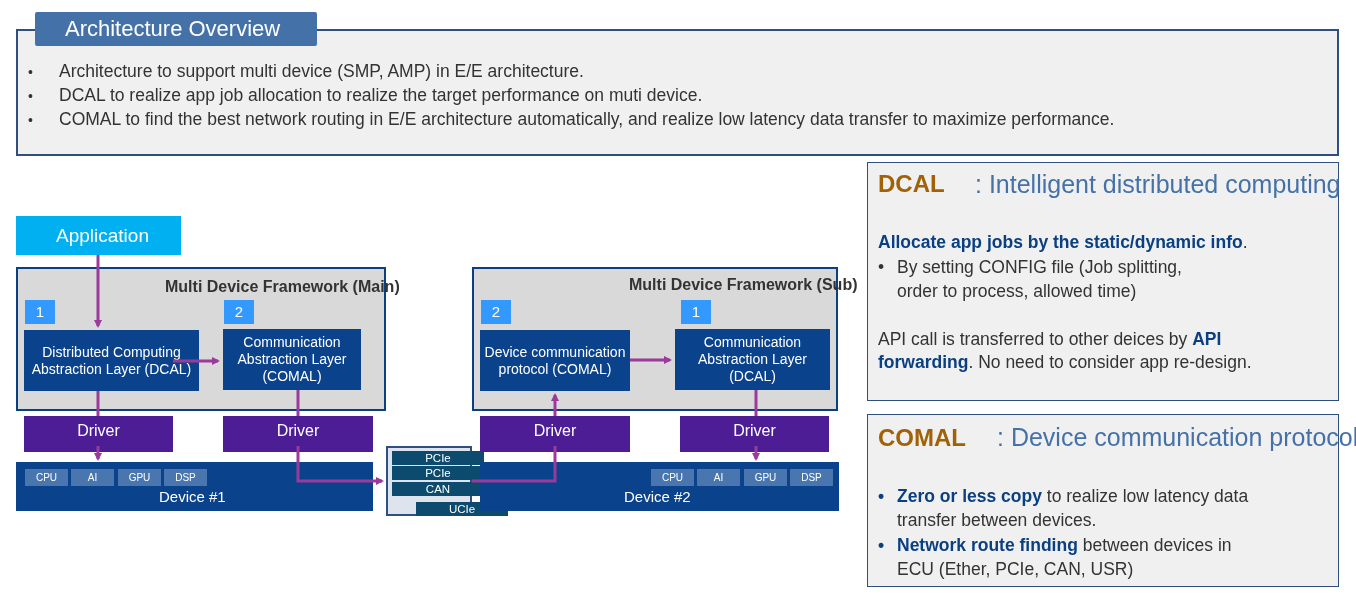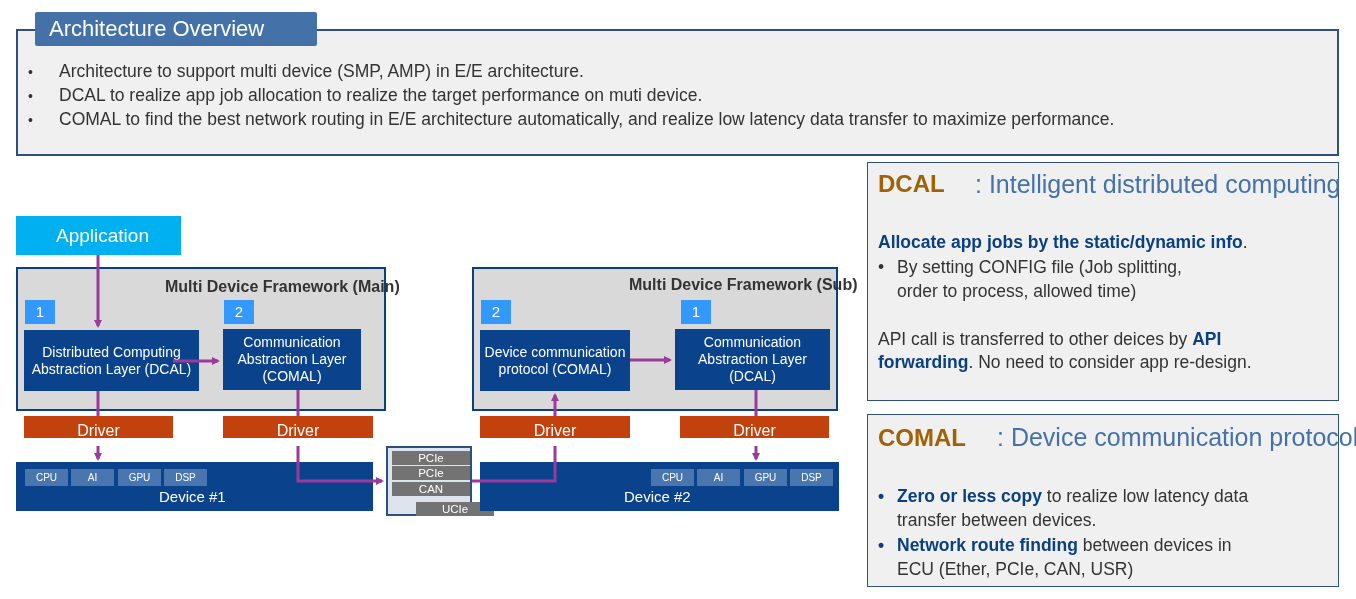--- a/index.html
+++ b/index.html
@@ -2,36 +2,36 @@
 <html><head>
   <meta charset="utf-8">
   <style>
     * { box-sizing: border-box; margin: 0; padding: 0; }
     html, body { width: 1356px; height: 599px; background: #ffffff; overflow: hidden; }
     body { position: relative; font-family: "Liberation Sans", sans-serif; color: #333333; }
     .abs { position: absolute; }
 
     
     #overview-box { left: 16px; top: 29px; width: 1323px; height: 127px; background: #f0f0f0; border: 2px solid #2f4f7f; }
-    #overview-title { left: 35px; top: 12px; width: 282px; height: 34px; background: #4472a8; color: #ffffff; font-size: 22px; line-height: 34px; padding-left: 14px; border-radius: 2px; }
+    #overview-title { left: 35px; top: 12px; width: 282px; height: 34px; background: #4472a8; color: #ffffff; font-size: 22px; line-height: 34px; padding-left: 30px; border-radius: 2px; }
     .ov-item { left: 28px; font-size: 17.5px; color: #333333; white-space: nowrap; }
     .ov-bullet { display: inline-block; width: 31px; font-size: 14px; }
 
     
     .app { left: 16px; top: 216px; width: 165px; height: 39px; background: #00b0f0; color: #fff; font-size: 19px; text-align: center; line-height: 39px; padding-left: 8px; }
     .frame { background: #d9d9d9; border: 2.5px solid #0a3f82; }
     .frame-title { font-size: 16px; font-weight: bold; color: #333; white-space: nowrap; }
     .num { width: 30px; height: 24px; background: #3399ff; color: #fff; font-size: 15px; text-align: center; line-height: 24px; }
     .layer { background: #0a428c; color: #fff; font-size: 14px; text-align: center; display: flex; align-items: center; justify-content: center; line-height: 17px; }
-    .driver { background: #c2410c; color: #fff; font-size: 16px; text-align: center; line-height: 30px; height: 22px; }
+    .driver { background: #4c1d95; color: #fff; font-size: 16px; text-align: center; line-height: 30px; height: 36px; }
     .device { background: #0a428c; color: #fff; }
     .chip { background: #4a76b0; color: #fff; font-size: 10px; text-align: center; line-height: 17px; height: 17px; }
     .dev-label { font-size: 15px; color: #fff; white-space: nowrap; }
     .iface { background: #dde4ee; border: 2px solid #2f4f7f; }
-    .iface-item { left: 4px; width: 78px; height: 14px; background: #737373; color: #fff; font-size: 11.5px; text-align: center; line-height: 14px; }
+    .iface-item { left: 4px; width: 92px; height: 14px; background: #0c4a6e; color: #fff; font-size: 11.5px; text-align: center; line-height: 14px; }
 
     
     .panel { background: #f0f0f0; border: 1.5px solid #2f4f7f; }
     .p-head { font-size: 24px; font-weight: bold; color: #a16207; white-space: nowrap; }
     .p-sub { font-size: 25px; color: #4472a8; white-space: nowrap; }
     .p-text { font-size: 17.5px; color: #333; line-height: 23px; white-space: nowrap; }
     .p-bold { font-weight: bold; color: #0a3f82; }
     svg.arrows { position: absolute; left: 0; top: 0; pointer-events: none; }
   </style>
 </head>

